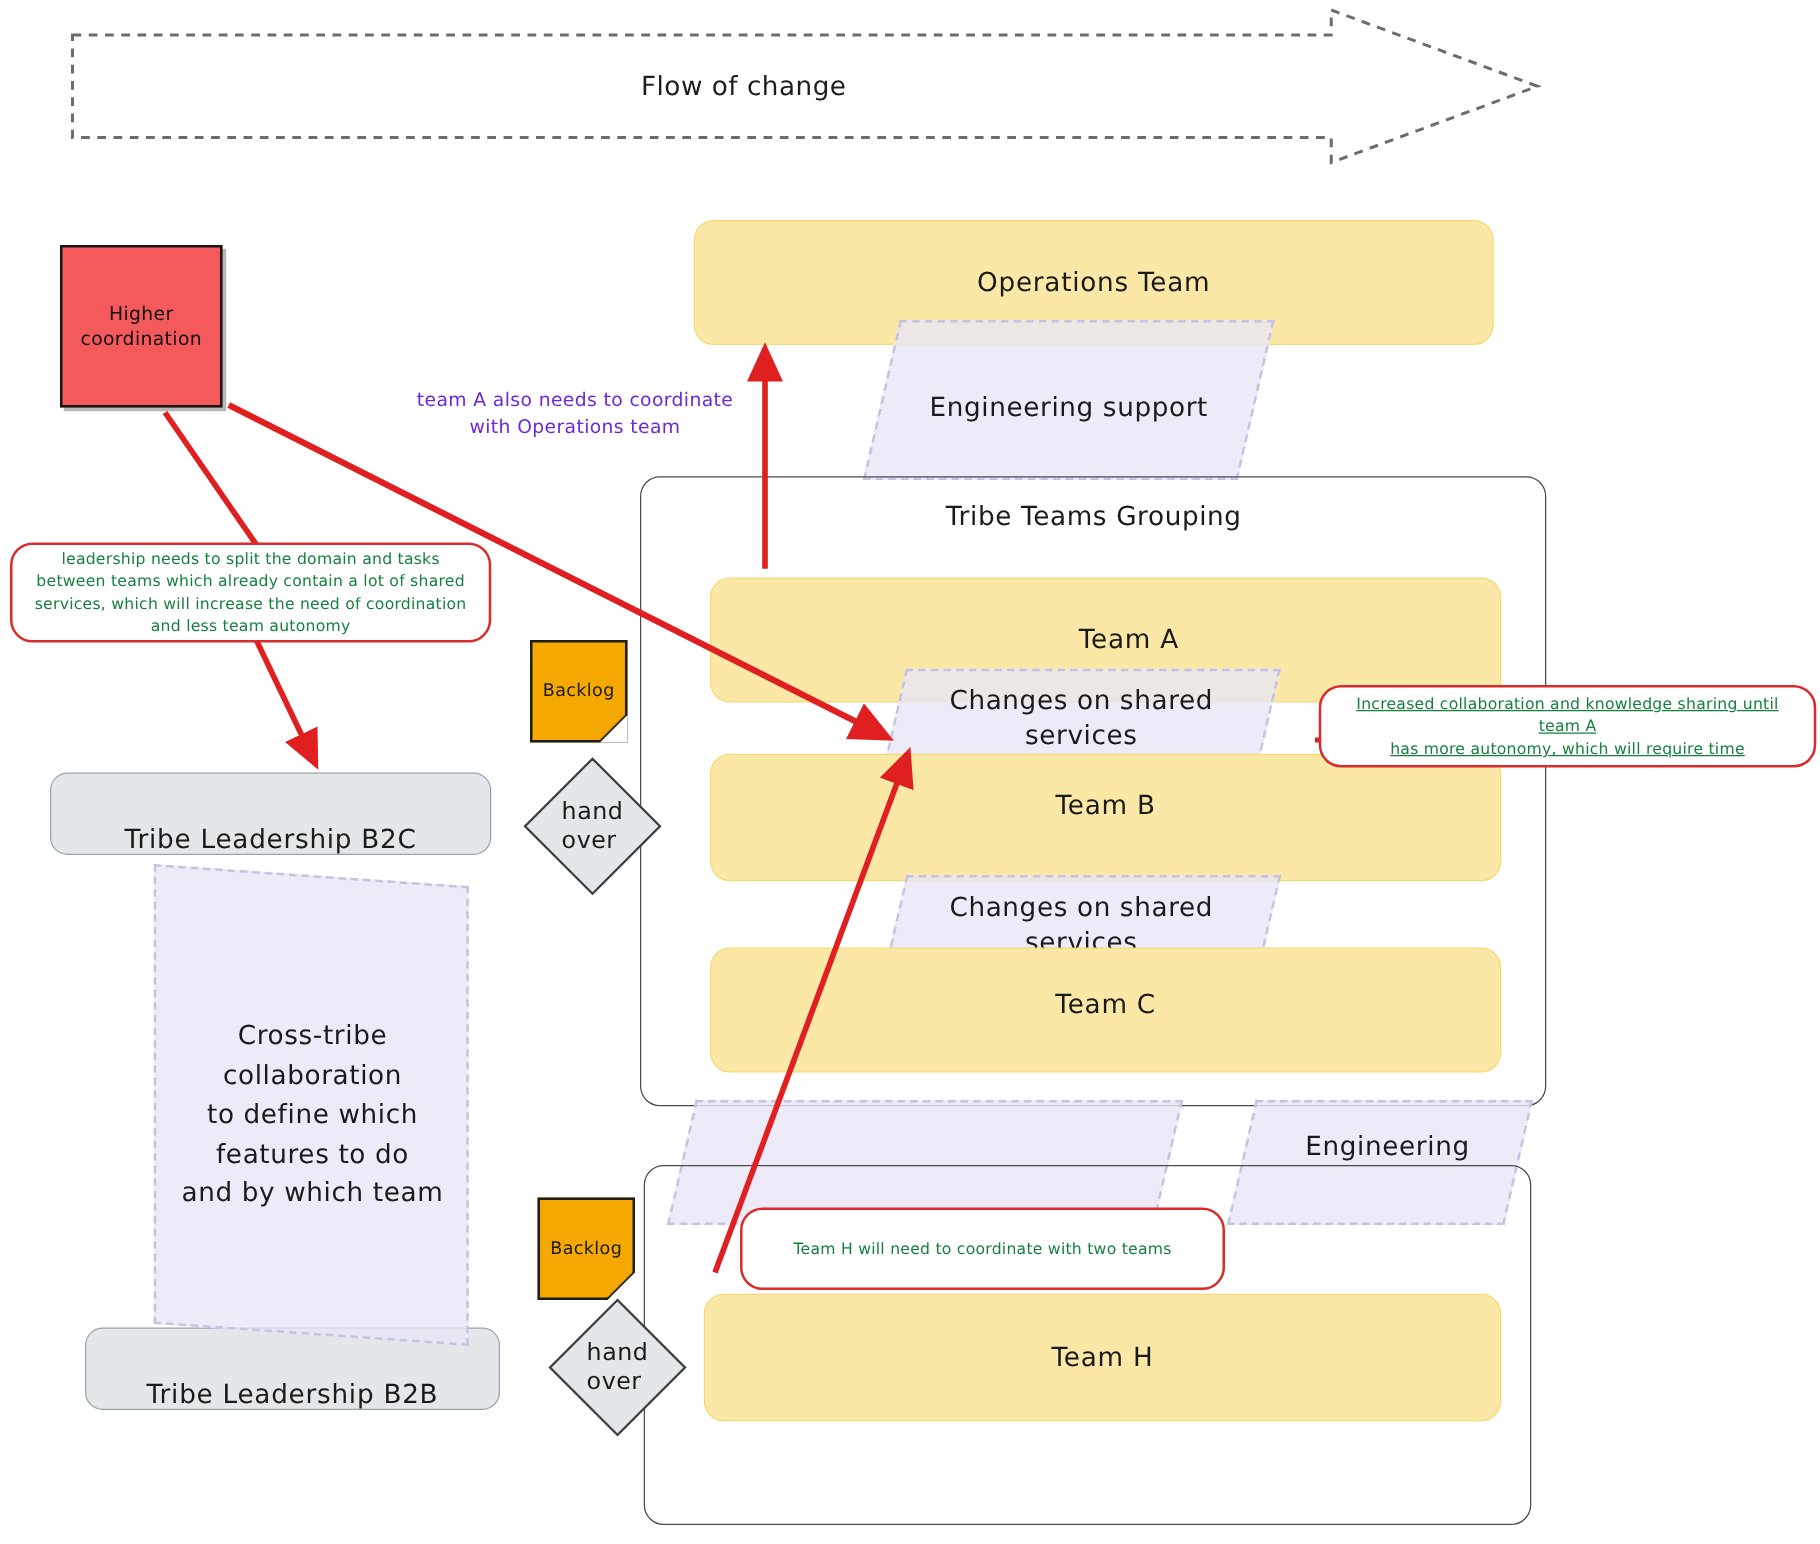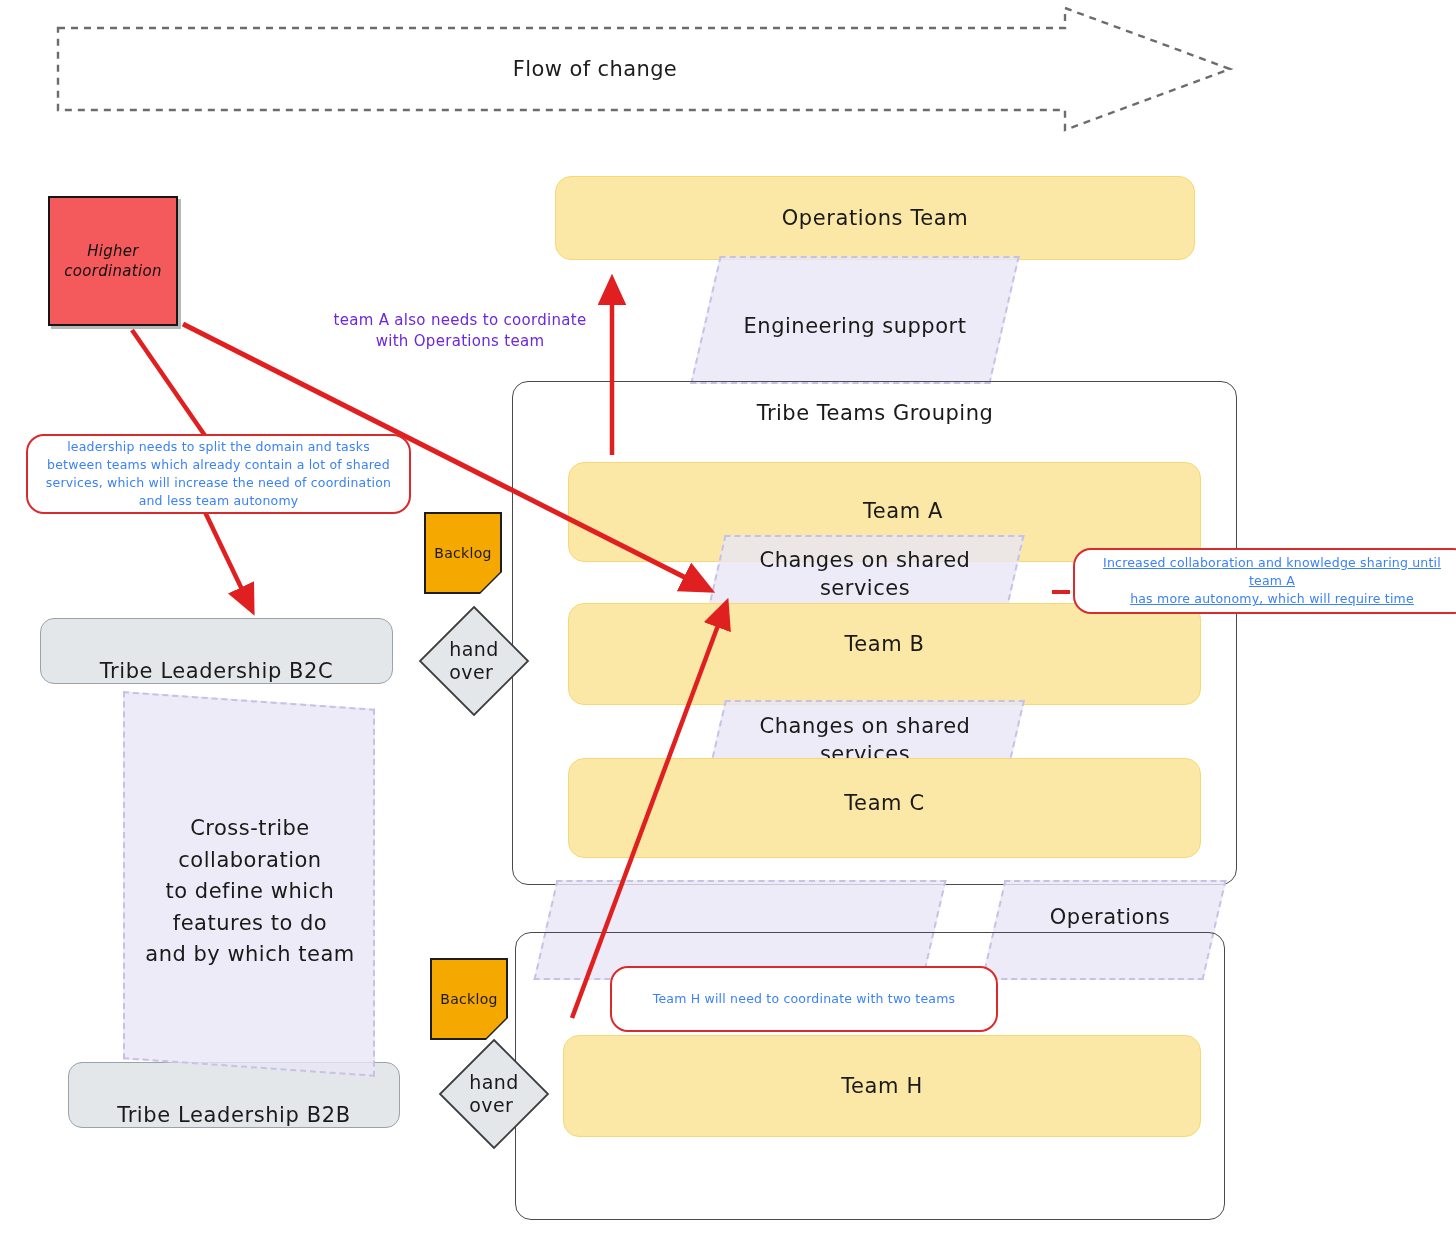--- a/index.html
+++ b/index.html
@@ -84,21 +84,20 @@
 
   
   .red-sticky {
     background: #f4595b;
     border: 2px solid #161616;
     box-shadow: 3px 3px 0 rgba(0,0,0,.28);
     color: #111;
     font-size: 15px;
     line-height: 1.35;
     letter-spacing: .3px;
-    font-style: italic;
   }
 
   
   .backlog-sticky {
     background: #f5a800;
     border: 2px solid #1d1d1d;
     color: #1a1a1a;
     font-size: 14px;
     letter-spacing: .3px;
   }
@@ -125,29 +124,28 @@
     color: #1a1a1a;
     line-height: 1.2;
     letter-spacing: .4px;
   }
 
   
   .red-callout {
     border: 2.6px solid #d92b2b;
     border-radius: 18px;
     background: #ffffff;
-    color: #3b82f6;
+    color: #15803d;
     display: flex;
     align-items: center;
     justify-content: center;
     text-align: center;
     line-height: 1.45;
     letter-spacing: .2px;
     white-space: pre-line;
-    margin-left: 18px;
   }
   .red-note-text {
     color: #6d28d9;
     text-align: center;
     line-height: 1.4;
     white-space: pre-line;
     letter-spacing: .3px;
   }
 
   svg.overlay {
@@ -162,21 +160,21 @@
 
 <div id="canvas">
 
   <div class="abs" style="left:44px;top:4px;width:1200px;height:130px;">
     <svg width="1200" height="130" viewBox="0 0 1200 130">
       <path d="M 14,24 L 1021,24 L 1021,4 L 1186,65 L 1021,126 L 1021,106 L 14,106 Z" fill="none" stroke="#6c6c6c" stroke-width="2.4" stroke-dasharray="7 6" stroke-linejoin="miter"></path>
     </svg>
   </div>
   <div class="abs ctr flow-arrow-label" style="left:420px;top:52px;width:350px;height:34px;">Flow of change</div>
 
-  <div class="abs ctr team-box" style="left:555px;top:176px;width:640px;height:84px;">
+  <div class="abs ctr team-box" style="left:555px;top:176px;width:640px;height:100px;">
     <span>Operations Team</span>
   </div>
 
   <div class="abs para" style="left:705px;top:256px;width:300px;height:128px;
               transform: skewX(-13deg);"></div>
   <div class="abs ctr" style="left:690px;top:308px;width:330px;height:36px;">
     <span class="para-label">Engineering support</span>
   </div>
 
   <div class="abs group-box" style="left:512px;top:381px;width:725px;height:504px;"></div>
@@ -205,21 +203,21 @@
   </div>
 
   <div class="abs ctr team-box" style="left:568px;top:758px;width:633px;height:100px;align-items:flex-start;padding-top:32px;">
     <span>Team C</span>
   </div>
 
   <div class="abs para" style="left:545px;top:880px;width:390px;height:100px;transform: skewX(-13deg);"></div>
 
   <div class="abs para" style="left:993px;top:880px;width:222px;height:100px;transform: skewX(-13deg);"></div>
   <div class="abs ctr" style="left:1000px;top:900px;width:220px;height:34px;">
-    <span class="para-label">Operations</span>
+    <span class="para-label">Engineering</span>
   </div>
 
   <div class="abs group-box" style="left:515px;top:932px;width:710px;height:288px;"></div>
 
   <div class="abs ctr team-box" style="left:563px;top:1035px;width:638px;height:102px;">
     <span>Team H</span>
   </div>
 
   <div class="abs ctr leader-box" style="left:40px;top:618px;width:353px;height:66px;">
     <span>Tribe Leadership B2C</span>

